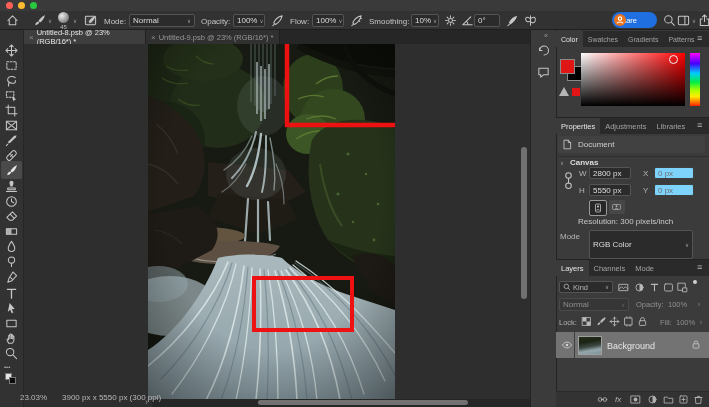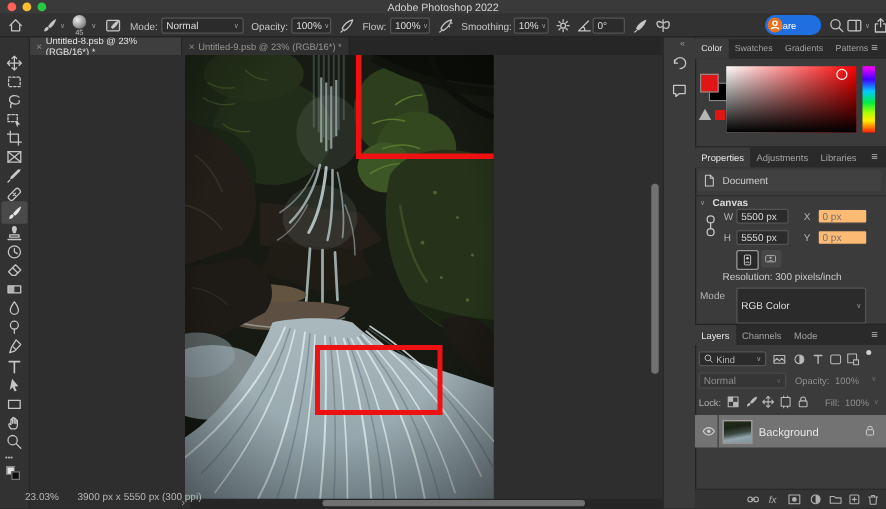--- a/index.html
+++ b/index.html
@@ -7,21 +7,21 @@
        font-family:"Liberation Sans",sans-serif;-webkit-font-smoothing:antialiased}
   .abs{position:absolute}
   .t{position:absolute;font-size:8.5px;color:#c6c6c6;white-space:nowrap;line-height:1}
   .dim{color:#8f8f8f}
   .ic{position:absolute;width:13px;height:13px;stroke:#c6c6c6;fill:none;stroke-width:1.1;
       stroke-linecap:round;stroke-linejoin:round;overflow:visible}
   .s11{width:11px;height:11px}
   .fld{position:absolute;display:flex;align-items:center;background:#2b2b2b;border:1px solid #545454;
        border-radius:2px;font-size:8px;color:#ddd;padding:0 3px;box-sizing:border-box}
   .fld .cv{margin-left:auto;font-size:5.5px;color:#9a9a9a;padding-left:2px}
-  .fdim{background:#fdba74;border-color:#3e3e3e;color:#6e6e6e}
+  .fdim{background:#7dd3fc;border-color:#3e3e3e;color:#6e6e6e}
   .fdim .cv{color:#5f5f5f}
   .ptr{position:absolute;background:#2a2a2a;display:flex;align-items:stretch;font-size:7.5px;color:#a2a2a2}
   .ptab{display:flex;align-items:center;padding:0 5px;cursor:default}
   .ptab.on{background:#3b3b3b;color:#e6e6e6}
   .pmenu{position:absolute;font-size:9px;color:#b5b5b5;line-height:1}
   .tlight{position:absolute;top:2px;width:7px;height:7px;border-radius:50%}
   .dtab{position:absolute;top:30px;height:14px;display:flex;align-items:center;gap:3px;
         font-size:7.5px;padding:0 5px;box-sizing:border-box;border-right:1px solid #1f1f1f;overflow:hidden}
   .x{font-size:8px;color:#8d8d8d}
   .caret{font-size:5.5px;color:#9a9a9a}
@@ -29,21 +29,20 @@
 </style>
 </head>
 <body>
 
 <div id="app">
 
   <div class="abs" style="left:0;top:0;width:709px;height:11px;background:#3a3a3a">
     <div class="tlight" style="left:6px;background:#ff5f57"></div>
     <div class="tlight" style="left:18px;background:#febc2e"></div>
     <div class="tlight" style="left:30px;background:#28c840"></div>
-    <div class="t" style="left:0;width:709px;top:2px;text-align:center;font-size:8.5px;color:#d2d2d2">Adobe Photoshop 2022</div>
   </div>
 
   <div class="abs" style="left:0;top:11px;width:709px;height:19px;background:#323232;border-bottom:1px solid #1f1f1f;box-sizing:border-box">
     <svg class="ic" viewBox="0 0 14 14" style="left:6px;top:3px">
         <path d="M2 7l5-5 5 5M3.5 6v5.5h7V6"></path>
       </svg>
     <svg class="ic" viewBox="0 0 14 14" style="left:33px;top:3px">
         <path d="M13 1C10 2.5 7 5.5 5.8 7.5l1.7 1.7C9.5 8 12 5 13 1z" fill="#c6c6c6" stroke="none"></path>
         <path d="M5.5 8c-1.8.3-3 1.8-3 4 2.2 0 3.7-1.2 4-3z" fill="#c6c6c6" stroke="none"></path>
       </svg>
@@ -397,21 +396,21 @@
   <span class="t caret" style="left:560px;top:161px">∨</span>
   <div class="t" style="left:570px;top:159px;font-size:8px;font-weight:bold;color:#dcdcdc">Canvas</div>
 
   <svg class="ic" viewBox="0 0 14 26" style="left:562px;top:169px;height:26px">
       <circle cx="7" cy="6" r="3"></circle>
       <circle cx="7" cy="17" r="3"></circle>
       <path d="M7 9v5"></path>
     </svg>
   <div class="t" style="left:579px;top:170px;font-size:8px;color:#b5b5b5">W</div>
   <div class="fld" style="left:589px;top:167px;width:42px;height:12px">
-      <span>5500 px</span>
+      <span>2800 px</span>
     </div>
   <div class="t" style="left:643px;top:170px;font-size:8px;color:#b5b5b5">X</div>
   <div class="fld fdim" style="left:654px;top:167px;width:40px;height:12px">
       <span>0 px</span>
     </div>
   <div class="t" style="left:579px;top:187px;font-size:8px;color:#b5b5b5">H</div>
   <div class="fld" style="left:589px;top:184px;width:42px;height:12px">
       <span>5550 px</span>
     </div>
   <div class="t" style="left:643px;top:187px;font-size:8px;color:#b5b5b5">Y</div>

